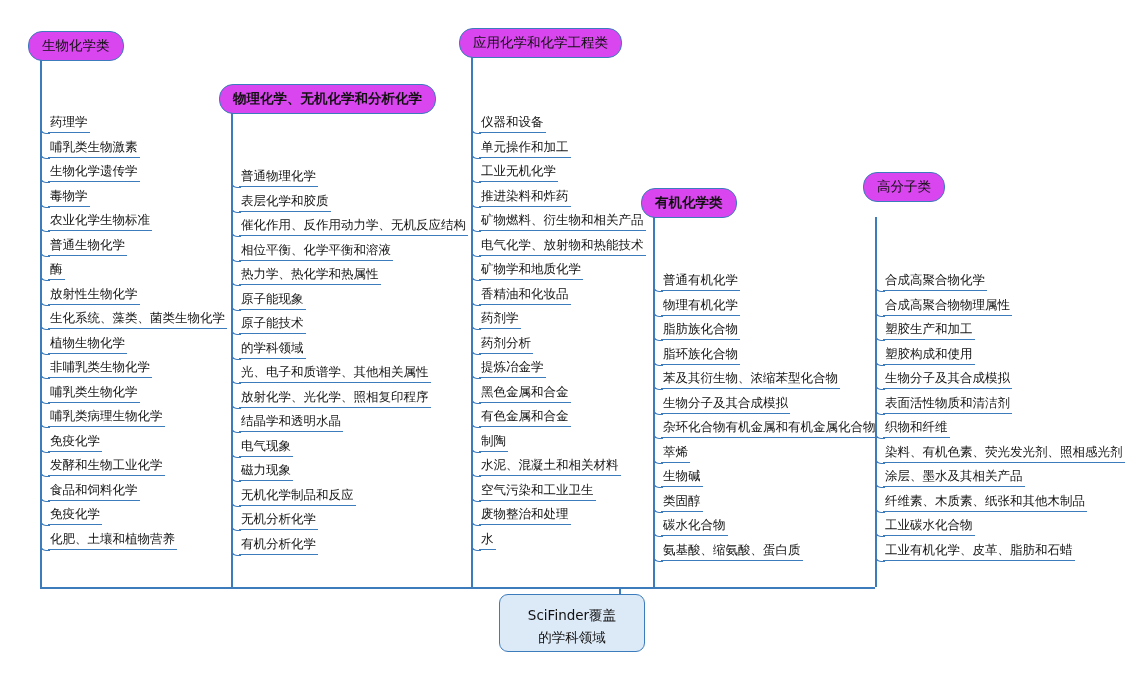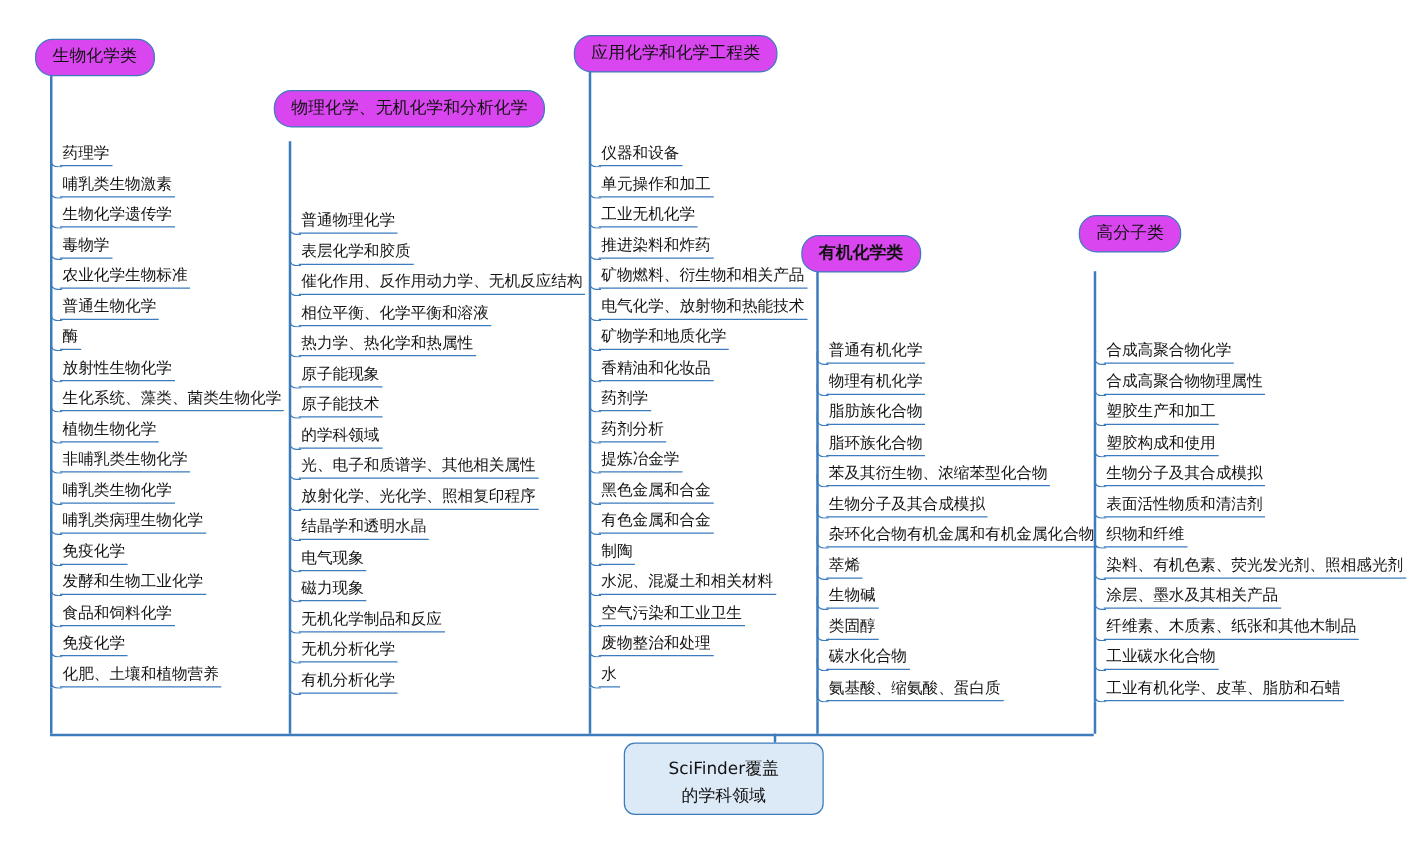--- a/index.html
+++ b/index.html
@@ -169,21 +169,21 @@
           <div class="elbow"></div>
           <div class="item-label">免疫化学</div>
         </div>
         <div class="item">
           <div class="elbow"></div>
           <div class="item-label">化肥、土壤和植物营养</div>
         </div>
       </div>
     </div>
     <div class="branch" style="left: 0px; top: 0px;">
-      <div class="node-header" style="left: 219px; top: 72px;">物理化学、无机化学和分析化学</div>
+      <div class="node-header" style="left: 219px; top: 84px; font-weight: bold;">物理化学、无机化学和分析化学</div>
       <div class="spine" style="left: 231px; top: 113px; height: 441.5px;"></div>
       <div class="items" style="left: 231px; top: 166px;">
         <div class="item">
           <div class="elbow"></div>
           <div class="item-label">普通物理化学</div>
         </div>
         <div class="item">
           <div class="elbow"></div>
           <div class="item-label">表层化学和胶质</div>
         </div>
@@ -431,17 +431,17 @@
         </div>
       </div>
     </div>
     <div class="rail-drop" style="left: 40px; top: 549.5px; height: 37.5px;"></div>
     <div class="rail-drop" style="left: 231px; top: 554.5px; height: 32.5px;"></div>
     <div class="rail-drop" style="left: 471px; top: 549.5px; height: 37.5px;"></div>
     <div class="rail-drop" style="left: 653px; top: 560.5px; height: 26.5px;"></div>
     <div class="rail-drop" style="left: 875px; top: 560.5px; height: 26.5px;"></div>
     <div class="rail" style="left: 40px; top: 587px; width: 835px;"></div>
     <div class="rail-drop" style="left: 619px; top: 587px; height: 7px;"></div>
-    <div class="center-node" style="left: 499px; top: 594px; width: 160px; height: 58px;">
+    <div class="center-node" style="left: 499px; top: 594px; width: 146px; height: 58px;">
       <div>SciFinder覆盖</div>
       <div>的学科领域</div>
     </div>
   </div>
 
 </body></html>

